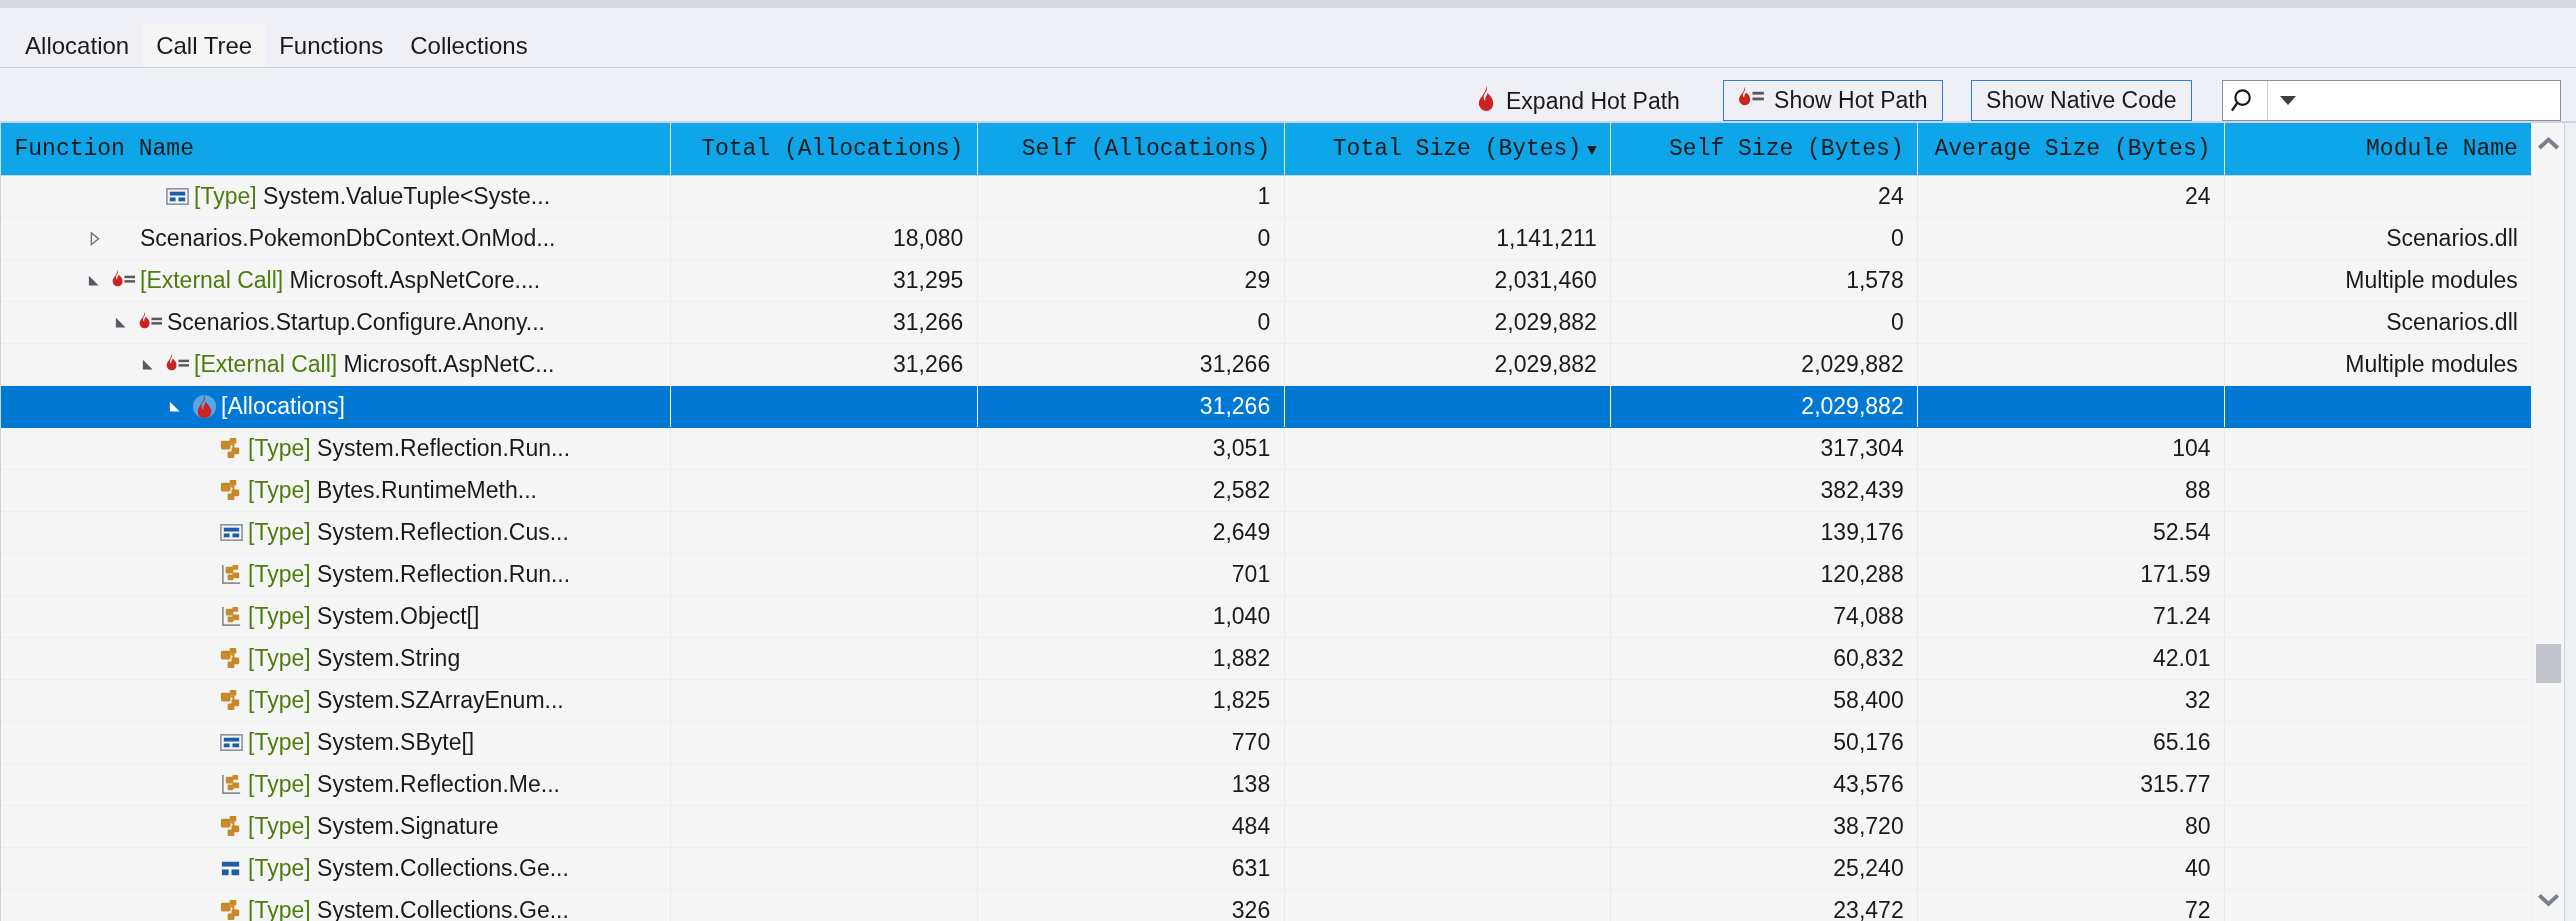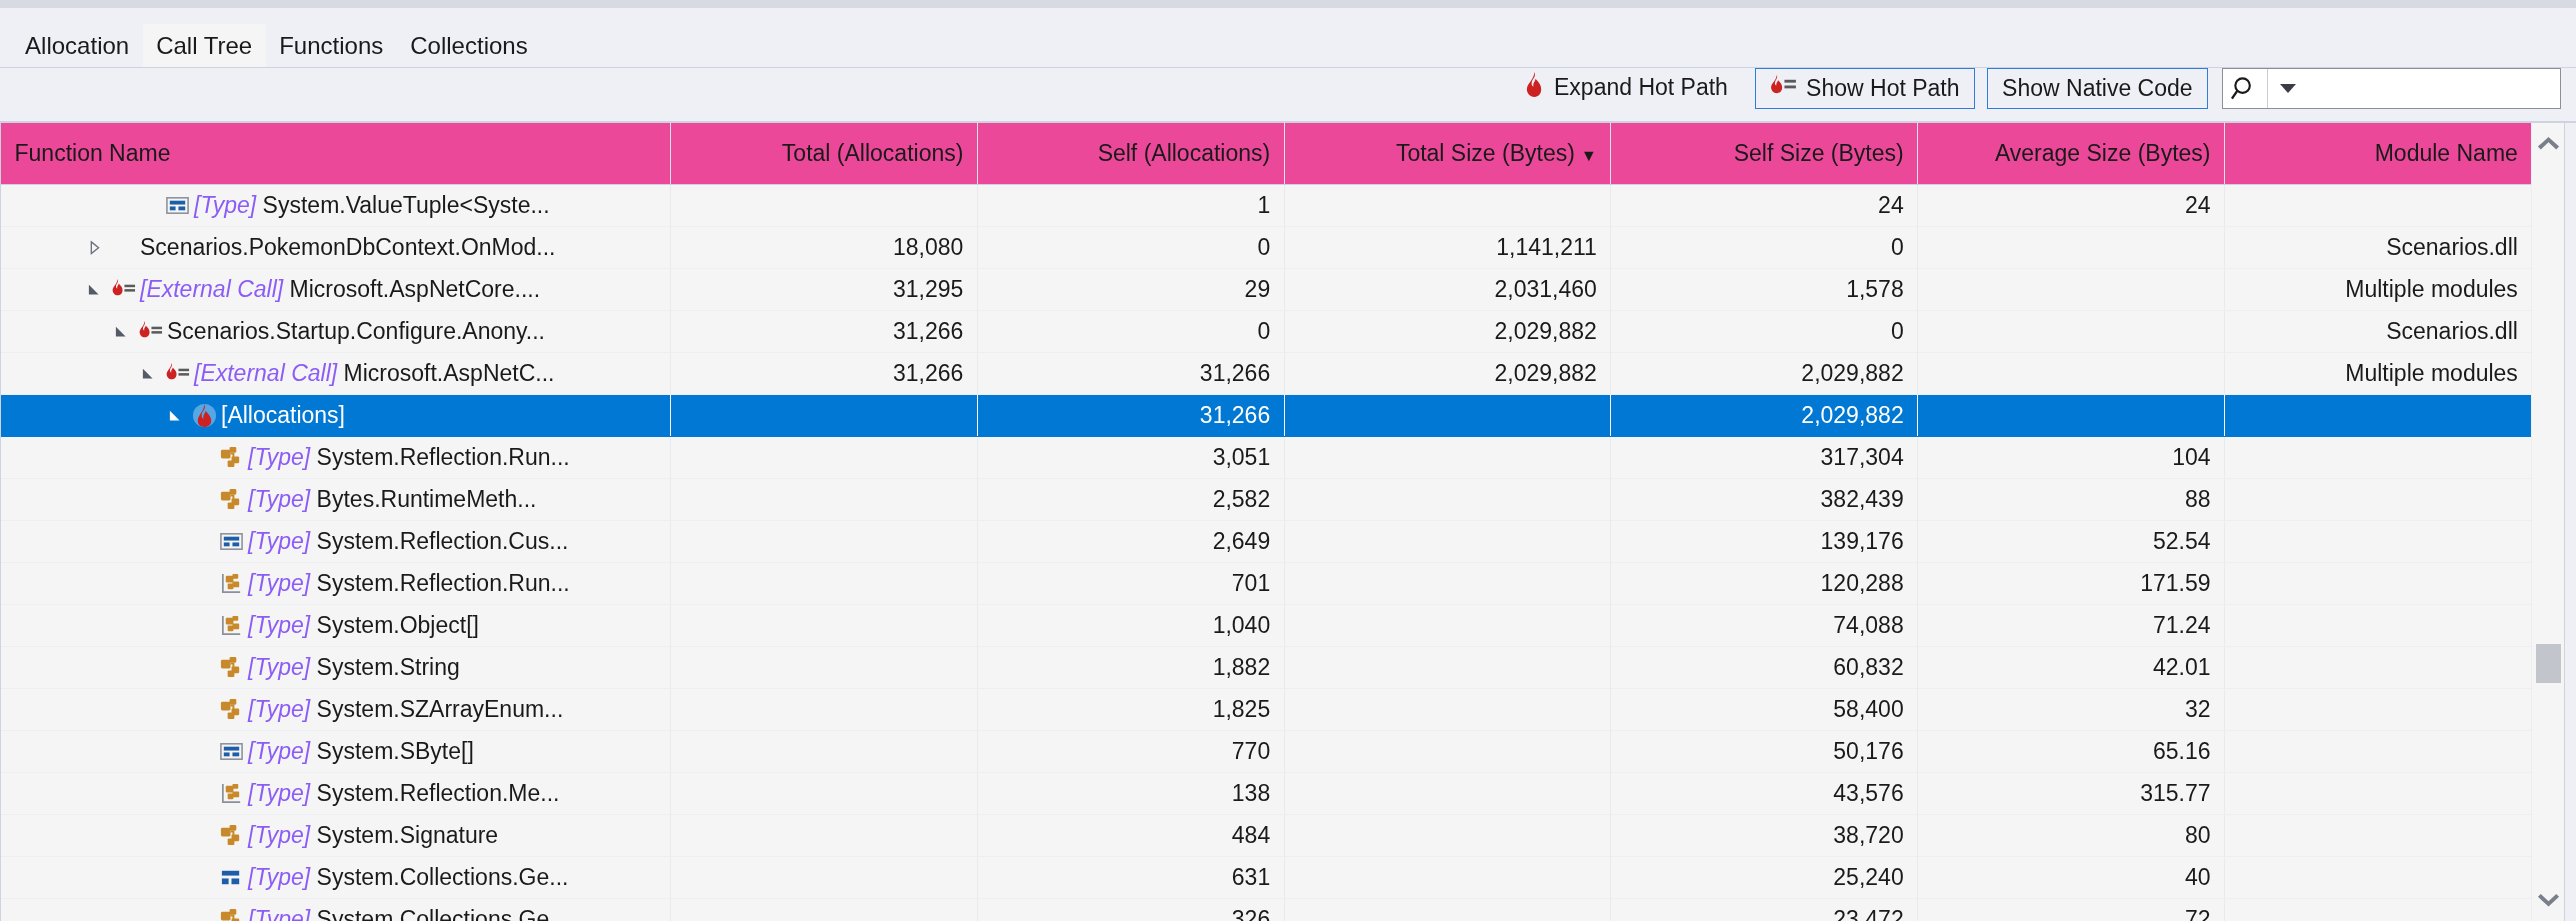--- a/index.html
+++ b/index.html
@@ -44,24 +44,24 @@
   }
   .tab.active {
     background: #f5f5f5;
   }
 
   
   .toolbar {
     height: 54px;
     background: #eef0f5;
     display: flex;
-    align-items: flex-start;
+    align-items: flex-end;
     justify-content: flex-end;
     padding-right: 15.4px;
-    gap: 0;
+    gap: 16px;
     flex: 0 0 auto;
     border-bottom: 1px solid #cdd3e0;
   }
   .tb-link {
     display: flex;
     align-items: center;
     gap: 8.7px;
     font-size: 23px;
     color: #1a1a1a;
     padding: 0 15.4px;
@@ -146,31 +146,32 @@
     border-left: 1px solid #cdd3e0;
     background: #f5f5f5;
   }
 
   table.grid {
     border-collapse: collapse;
     table-layout: fixed;
     width: 100%;
   }
   table.grid th {
-    background: #ec4899;
+    background: #0ea5e9;
     border-right: 1px solid #e2e4e8;
     border-bottom: 1px solid #cdd3e0;
     font-weight: normal;
     font-size: 23px;
     color: #1a1a1a;
-    height: 62px;
+    height: 53px;
     padding: 0 13.5px;
     text-align: right;
     white-space: nowrap;
     overflow: hidden;
+    font-family: Liberation Mono, monospace;
   }
   table.grid th.left { text-align: left; }
   table.grid th:last-child { border-right: 0; }
 
   table.grid td {
     border-right: 1px solid #e9eaee;
     border-bottom: 1px solid #eceef1;
     font-size: 23px;
     color: #1a1a1a;
     height: 41px;
@@ -191,21 +192,21 @@
   tr.selected td.fn { background: #0078d4; }
 
   .fn-cell {
     display: flex;
     align-items: center;
     height: 41px;
     white-space: nowrap;
     overflow: hidden;
   }
   .fn-label { font-size: 23px; }
-  .type-tag { color: #8b5cf6; font-style: italic; }
+  .type-tag { color: #4d7c0f; }
 
   
   .exp {
     width: 25px;
     height: 41px;
     flex: 0 0 auto;
     display: flex;
     align-items: center;
     justify-content: center;
   }

